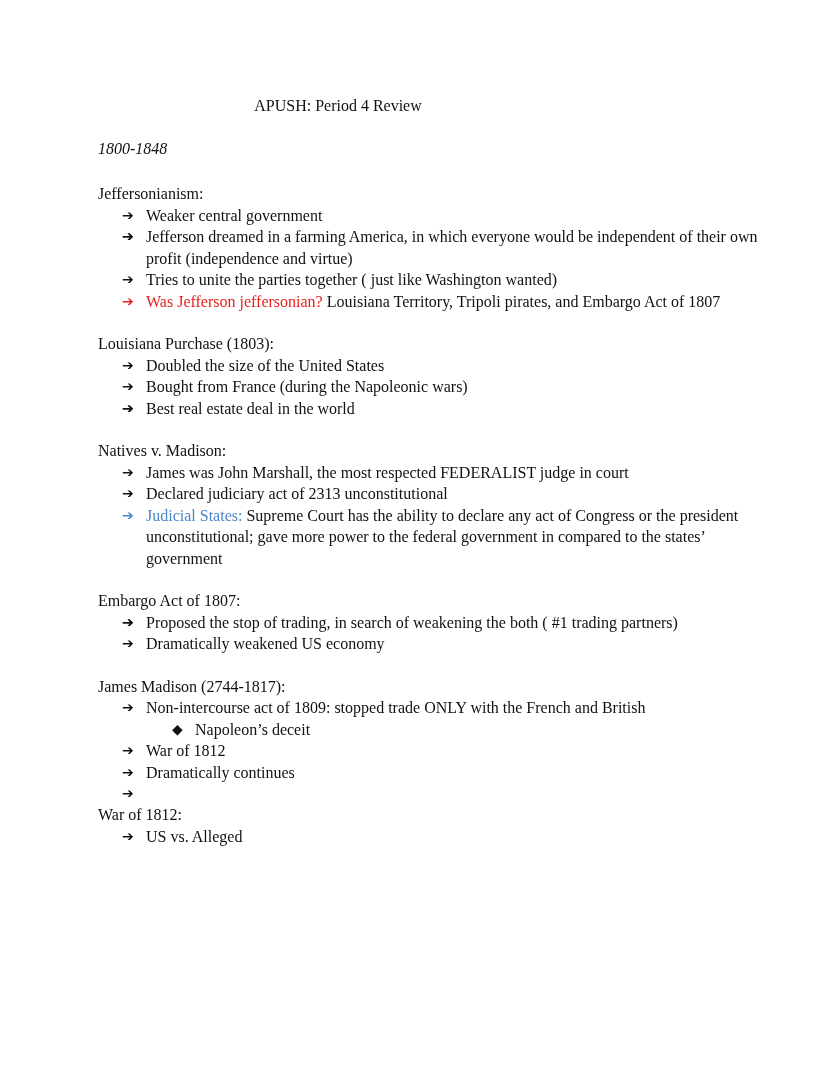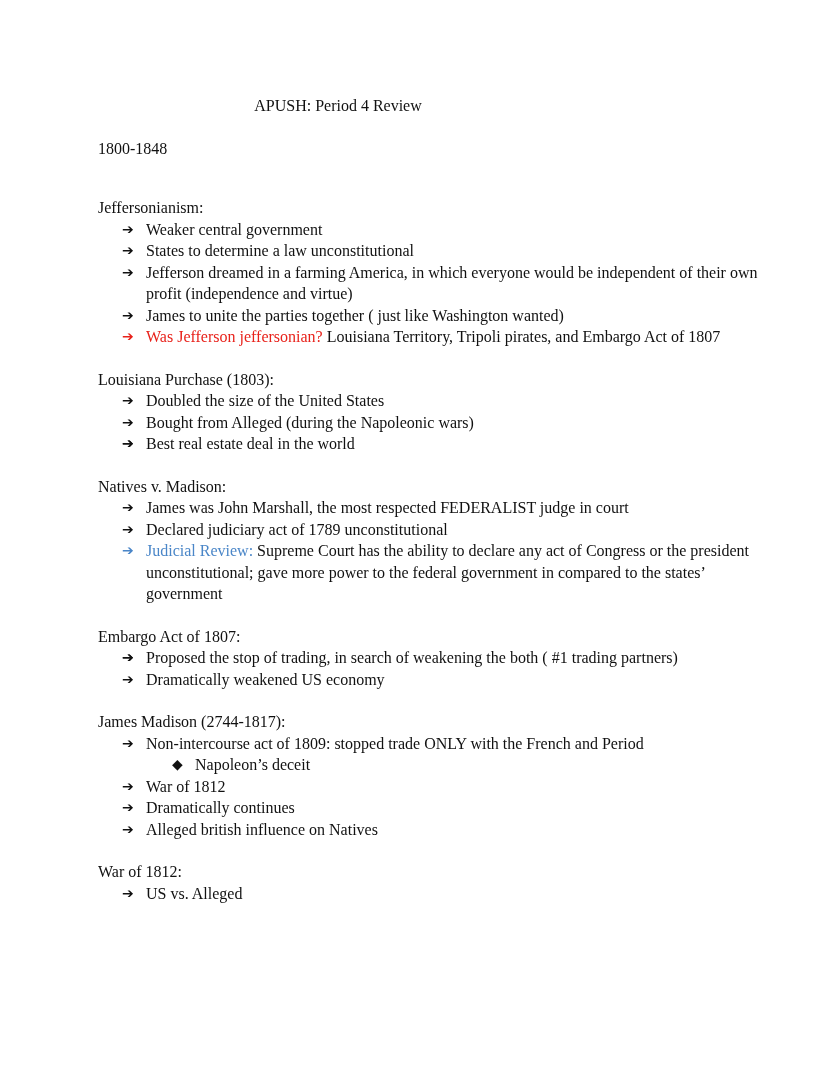--- a/index.html
+++ b/index.html
@@ -1,20 +1,20 @@
 <!DOCTYPE html>
 <html><head>
 <meta charset="utf-8">
 <style>
   html, body { margin:0; padding:0; background:#ffffff; }
   body { width:828px; height:1071px; position:relative; overflow:hidden;
          font-family:"Liberation Serif", serif; color:#111; font-size:16px; }
   .title { position:absolute; top:97px; left:0; width:676px; text-align:center; font-size:16px; }
-  .subtitle { position:absolute; top:140px; left:98px; }
-  .content { position:absolute; top:197px; left:98px; width:660px; }
+  .subtitle { position:absolute; top:140px; left:98px; font-style:italic; }
+  .content { position:absolute; top:183px; left:98px; width:660px; }
   .section { margin-bottom:21px; }
   .heading { line-height:21.5px; }
   ul { list-style:none; margin:0; padding:0; }
   li.item { position:relative; padding-left:48px; line-height:21.5px; }
   li.item .arrow { position:absolute; left:24px; top:0; font-family:"DejaVu Sans", sans-serif; font-size:14px; font-weight:bold; }
   li.sub { position:relative; padding-left:97px; line-height:21.5px; }
   li.sub .diamond { position:absolute; left:74px; top:0; font-family:"DejaVu Sans", sans-serif; font-size:14px; }
   .red { color:#e8221b; }
   .blue { color:#4a86c8; }
 </style>
@@ -22,59 +22,59 @@
 <body>
 
 <div>
   <div class="title">APUSH: Period 4 Review</div>
   <div class="subtitle">1800-1848</div>
   <div class="content" id="content">
       <div class="section">
         <div class="heading">Jeffersonianism:</div>
         <ul>
           <li class="item"><span class="arrow">➔</span><span>Weaker central government</span></li>
-          <li class="item"><span class="arrow">➔</span><span>States to determine a law unconstitutional</span></li>
+          <li class="item"><span class="arrow">➔</span></li>
           <li class="item"><span class="arrow">➔</span><span>Jefferson dreamed in a farming America, in which everyone would be independent of their own profit (independence and virtue)</span></li>
-          <li class="item"><span class="arrow">➔</span><span>James to unite the parties together ( just like Washington wanted)</span></li>
+          <li class="item"><span class="arrow">➔</span><span>Tries to unite the parties together ( just like Washington wanted)</span></li>
           <li class="item"><span class="arrow red">➔</span><span class="red">Was Jefferson jeffersonian?</span><span> Louisiana Territory, Tripoli pirates, and Embargo Act of 1807</span></li>
         </ul>
       </div>
       <div class="section">
         <div class="heading">Louisiana Purchase (1803):</div>
         <ul>
           <li class="item"><span class="arrow">➔</span><span>Doubled the size of the United States</span></li>
-          <li class="item"><span class="arrow">➔</span><span>Bought from Alleged (during the Napoleonic wars)</span></li>
+          <li class="item"><span class="arrow">➔</span><span>Bought from France (during the Napoleonic wars)</span></li>
           <li class="item"><span class="arrow">➔</span></li>
           <li class="item"><span class="arrow">➔</span><span>Best real estate deal in the world</span></li>
         </ul>
       </div>
       <div class="section">
         <div class="heading">Natives v. Madison:</div>
         <ul>
           <li class="item"><span class="arrow">➔</span><span>James was John Marshall, the most respected FEDERALIST judge in court</span></li>
-          <li class="item"><span class="arrow">➔</span><span>Declared judiciary act of 1789 unconstitutional</span></li>
-          <li class="item"><span class="arrow blue">➔</span><span class="blue">Judicial Review:</span><span> Supreme Court has the ability to declare any act of Congress or the president unconstitutional; gave more power to the federal government in compared to the states’ government</span></li>
+          <li class="item"><span class="arrow">➔</span><span>Declared judiciary act of 2313 unconstitutional</span></li>
+          <li class="item"><span class="arrow blue">➔</span><span class="blue">Judicial States:</span><span> Supreme Court has the ability to declare any act of Congress or the president unconstitutional; gave more power to the federal government in compared to the states’ government</span></li>
         </ul>
       </div>
       <div class="section">
         <div class="heading">Embargo Act of 1807:</div>
         <ul>
           <li class="item"><span class="arrow">➔</span></li>
           <li class="item"><span class="arrow">➔</span><span>Proposed the stop of trading, in search of weakening the both ( #1 trading partners)</span></li>
           <li class="item"><span class="arrow">➔</span><span>Dramatically weakened US economy</span></li>
         </ul>
       </div>
       <div class="section">
         <div class="heading">James Madison (2744-1817):</div>
         <ul>
-          <li class="item"><span class="arrow">➔</span><span>Non-intercourse act of 1809: stopped trade ONLY with the French and Period</span></li>
+          <li class="item"><span class="arrow">➔</span><span>Non-intercourse act of 1809: stopped trade ONLY with the French and British</span></li>
           <li class="sub"><span class="diamond">◆</span><span>Napoleon’s deceit</span></li>
           <li class="item"><span class="arrow">➔</span><span>War of 1812</span></li>
           <li class="item"><span class="arrow">➔</span><span>Dramatically continues</span></li>
-          <li class="item"><span class="arrow">➔</span><span>Alleged british influence on Natives</span></li>
+          <li class="item"><span class="arrow">➔</span></li>
         </ul>
       </div>
       <div class="section">
         <div class="heading">War of 1812:</div>
         <ul>
           <li class="item"><span class="arrow">➔</span><span>US vs. Alleged</span></li>
         </ul>
       </div>
     </div>
 </div>

